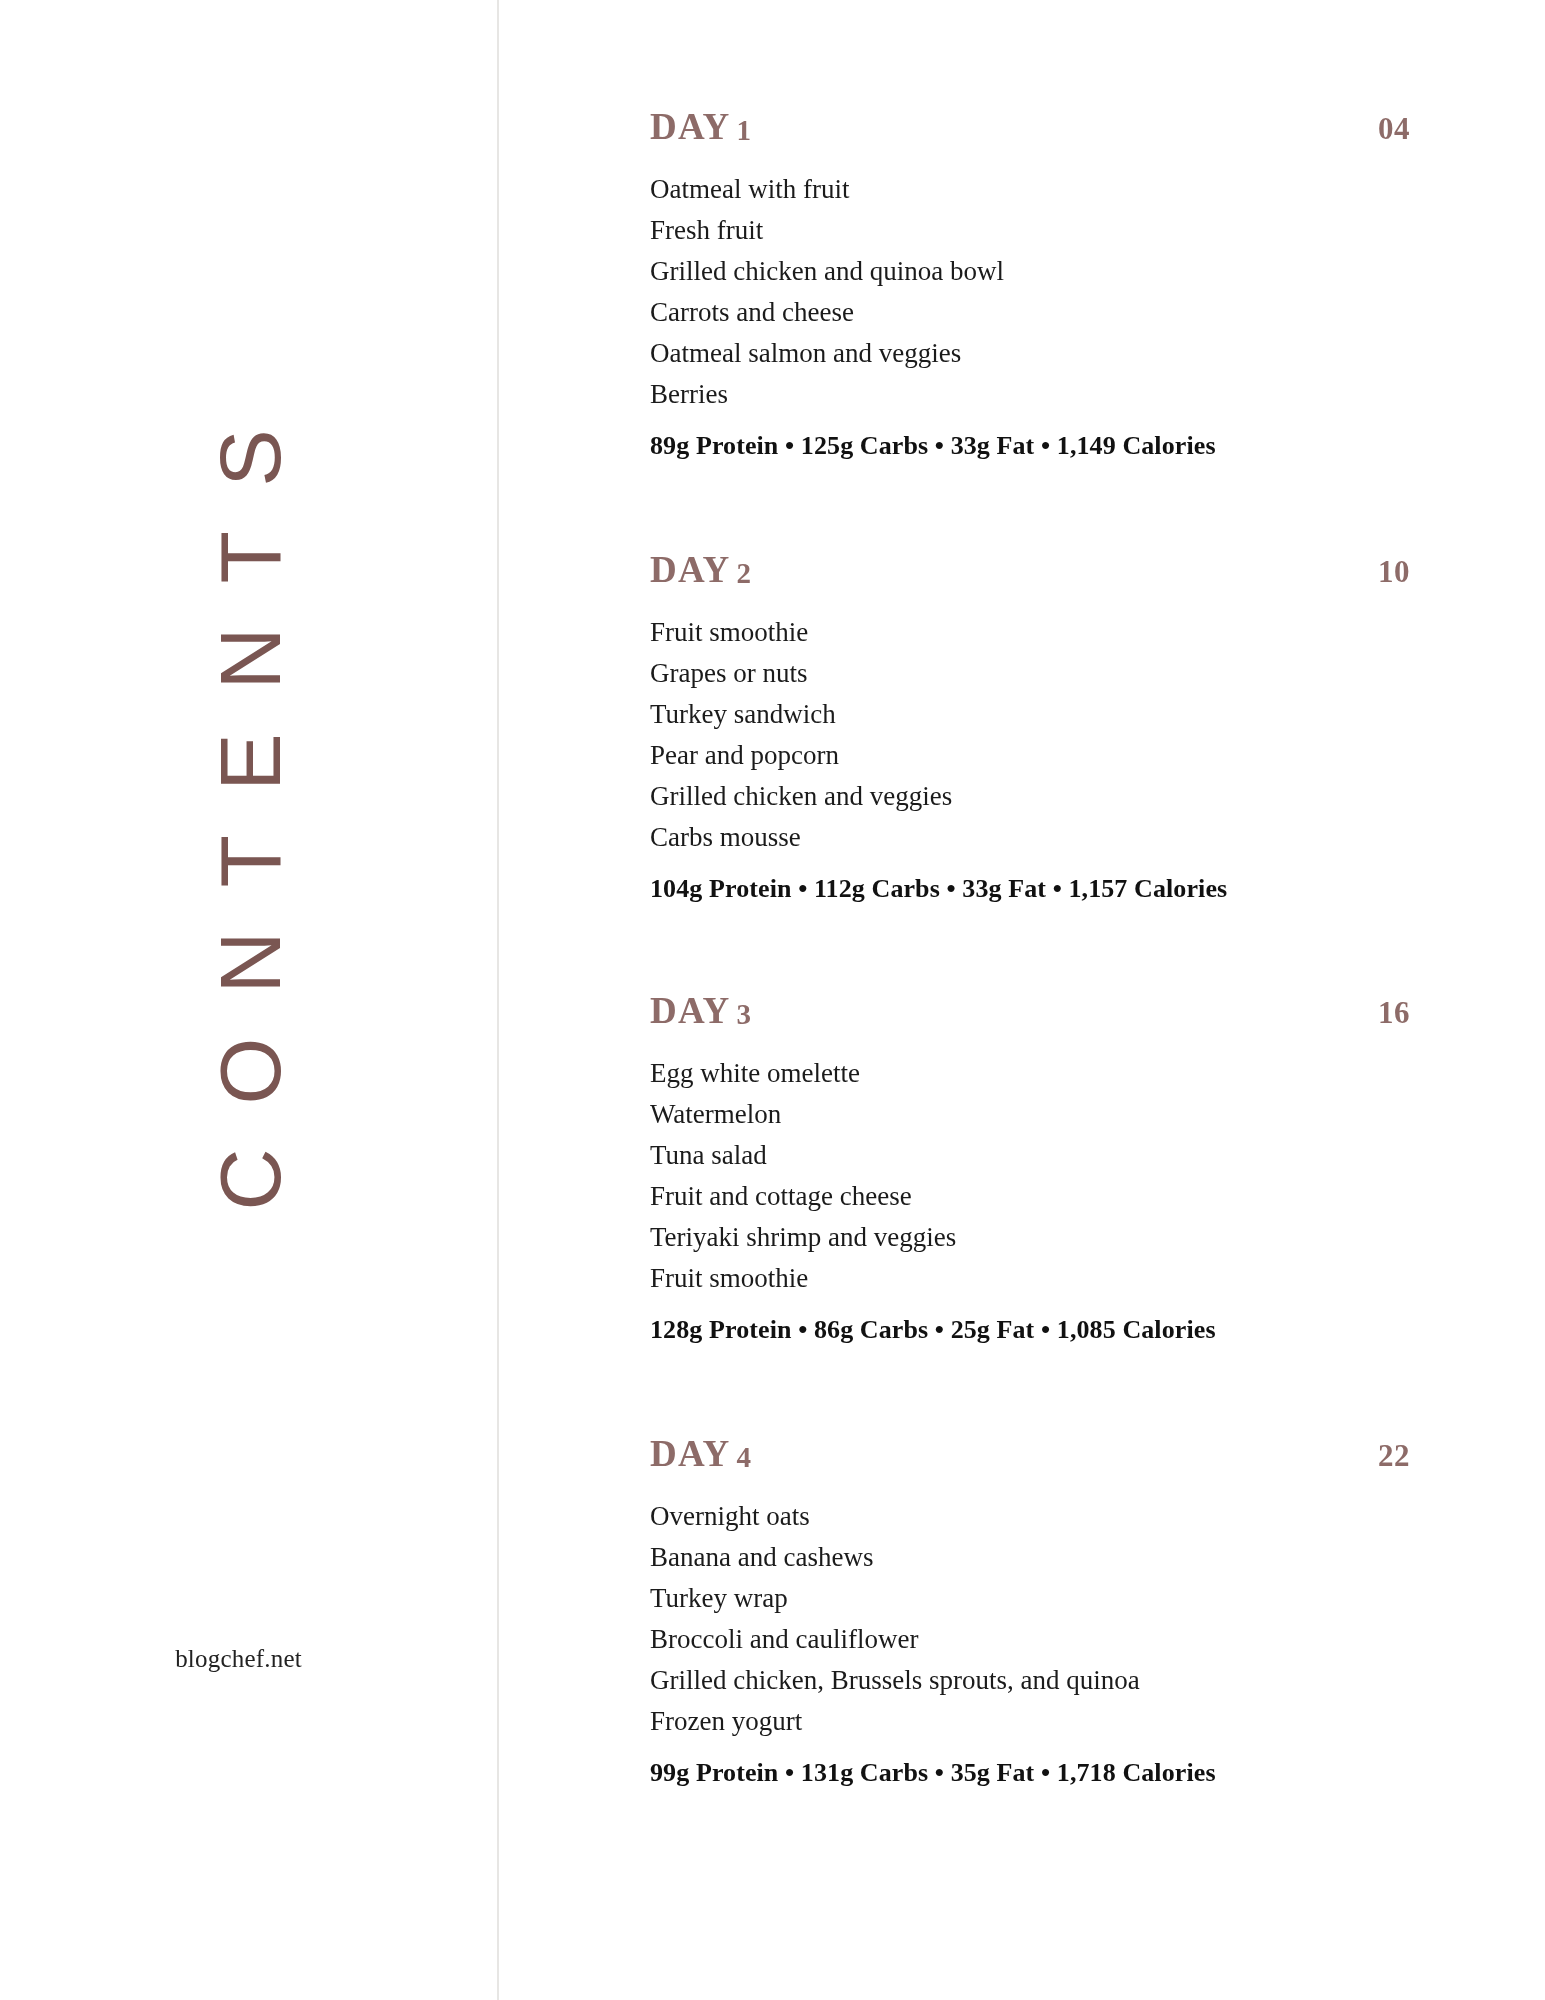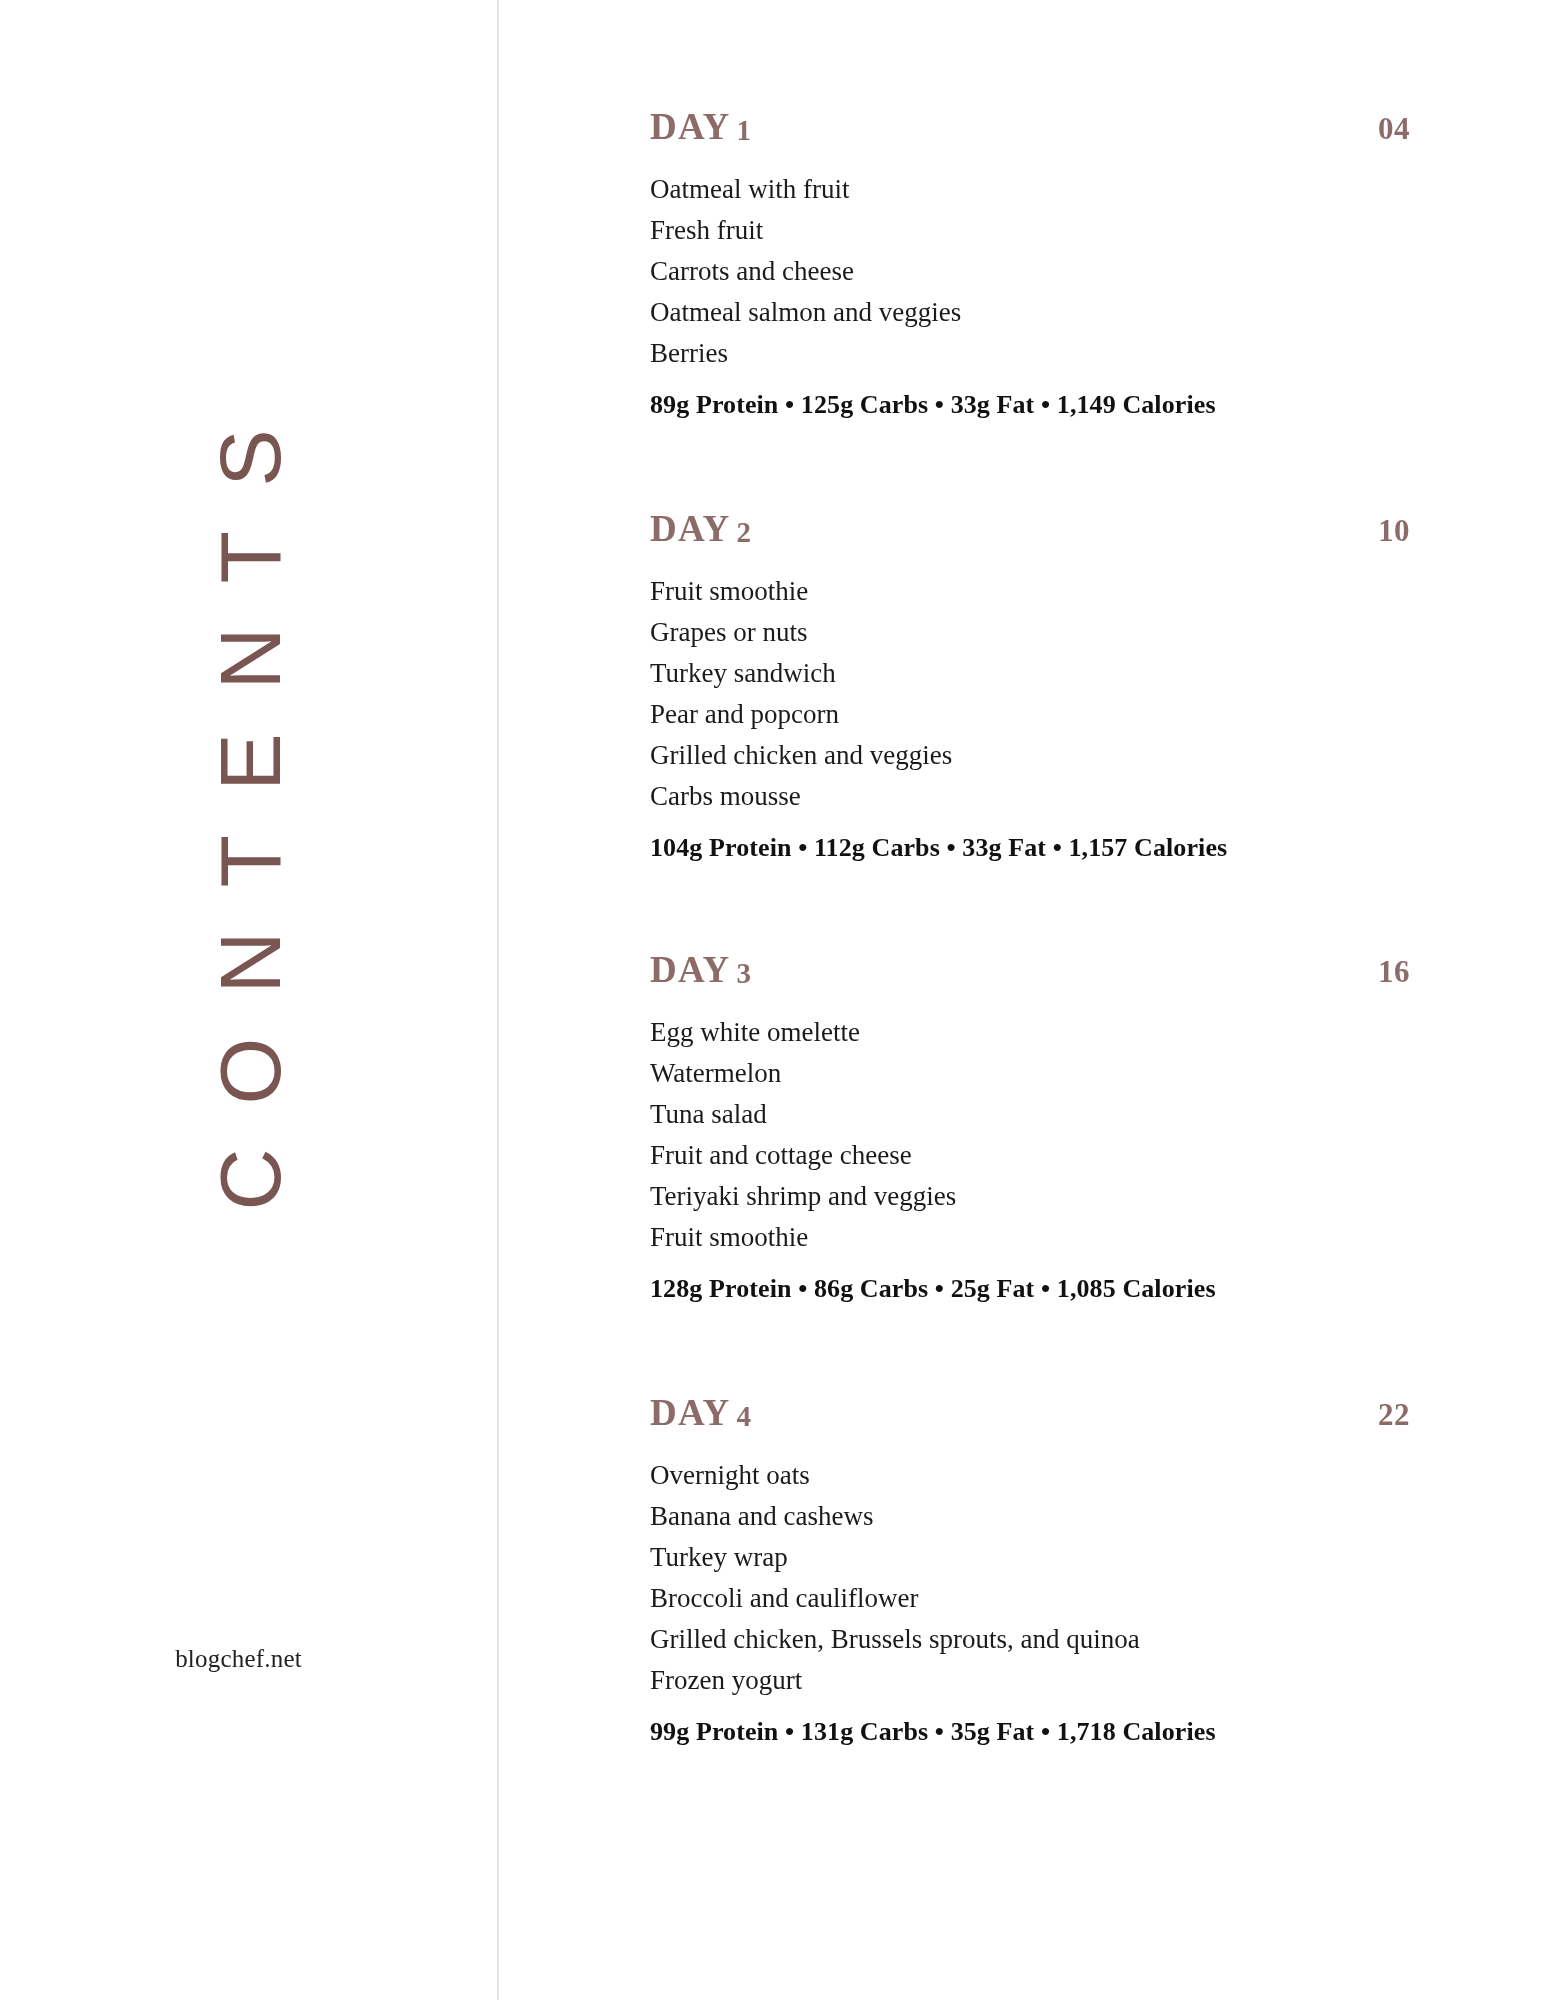--- a/index.html
+++ b/index.html
@@ -167,20 +167,21 @@
       <div class="entry e1">
         <div class="entry-head">
           <div class="day-title">
             <span>DAY</span><span class="num">1</span>
           </div>
           <div class="page-num">04</div>
         </div>
         <ul class="meals">
           <li>Oatmeal with fruit</li>
           <li>Fresh fruit</li>
+          <li>Grilled chicken and quinoa bowl</li>
           <li>Carrots and cheese</li>
           <li>Oatmeal salmon and veggies</li>
           <li>Berries</li>
         </ul>
         <div class="macros">89g Protein • 125g Carbs • 33g Fat • 1,149 Calories</div>
       </div>
 
       <div class="entry e2">
         <div class="entry-head">
           <div class="day-title">

